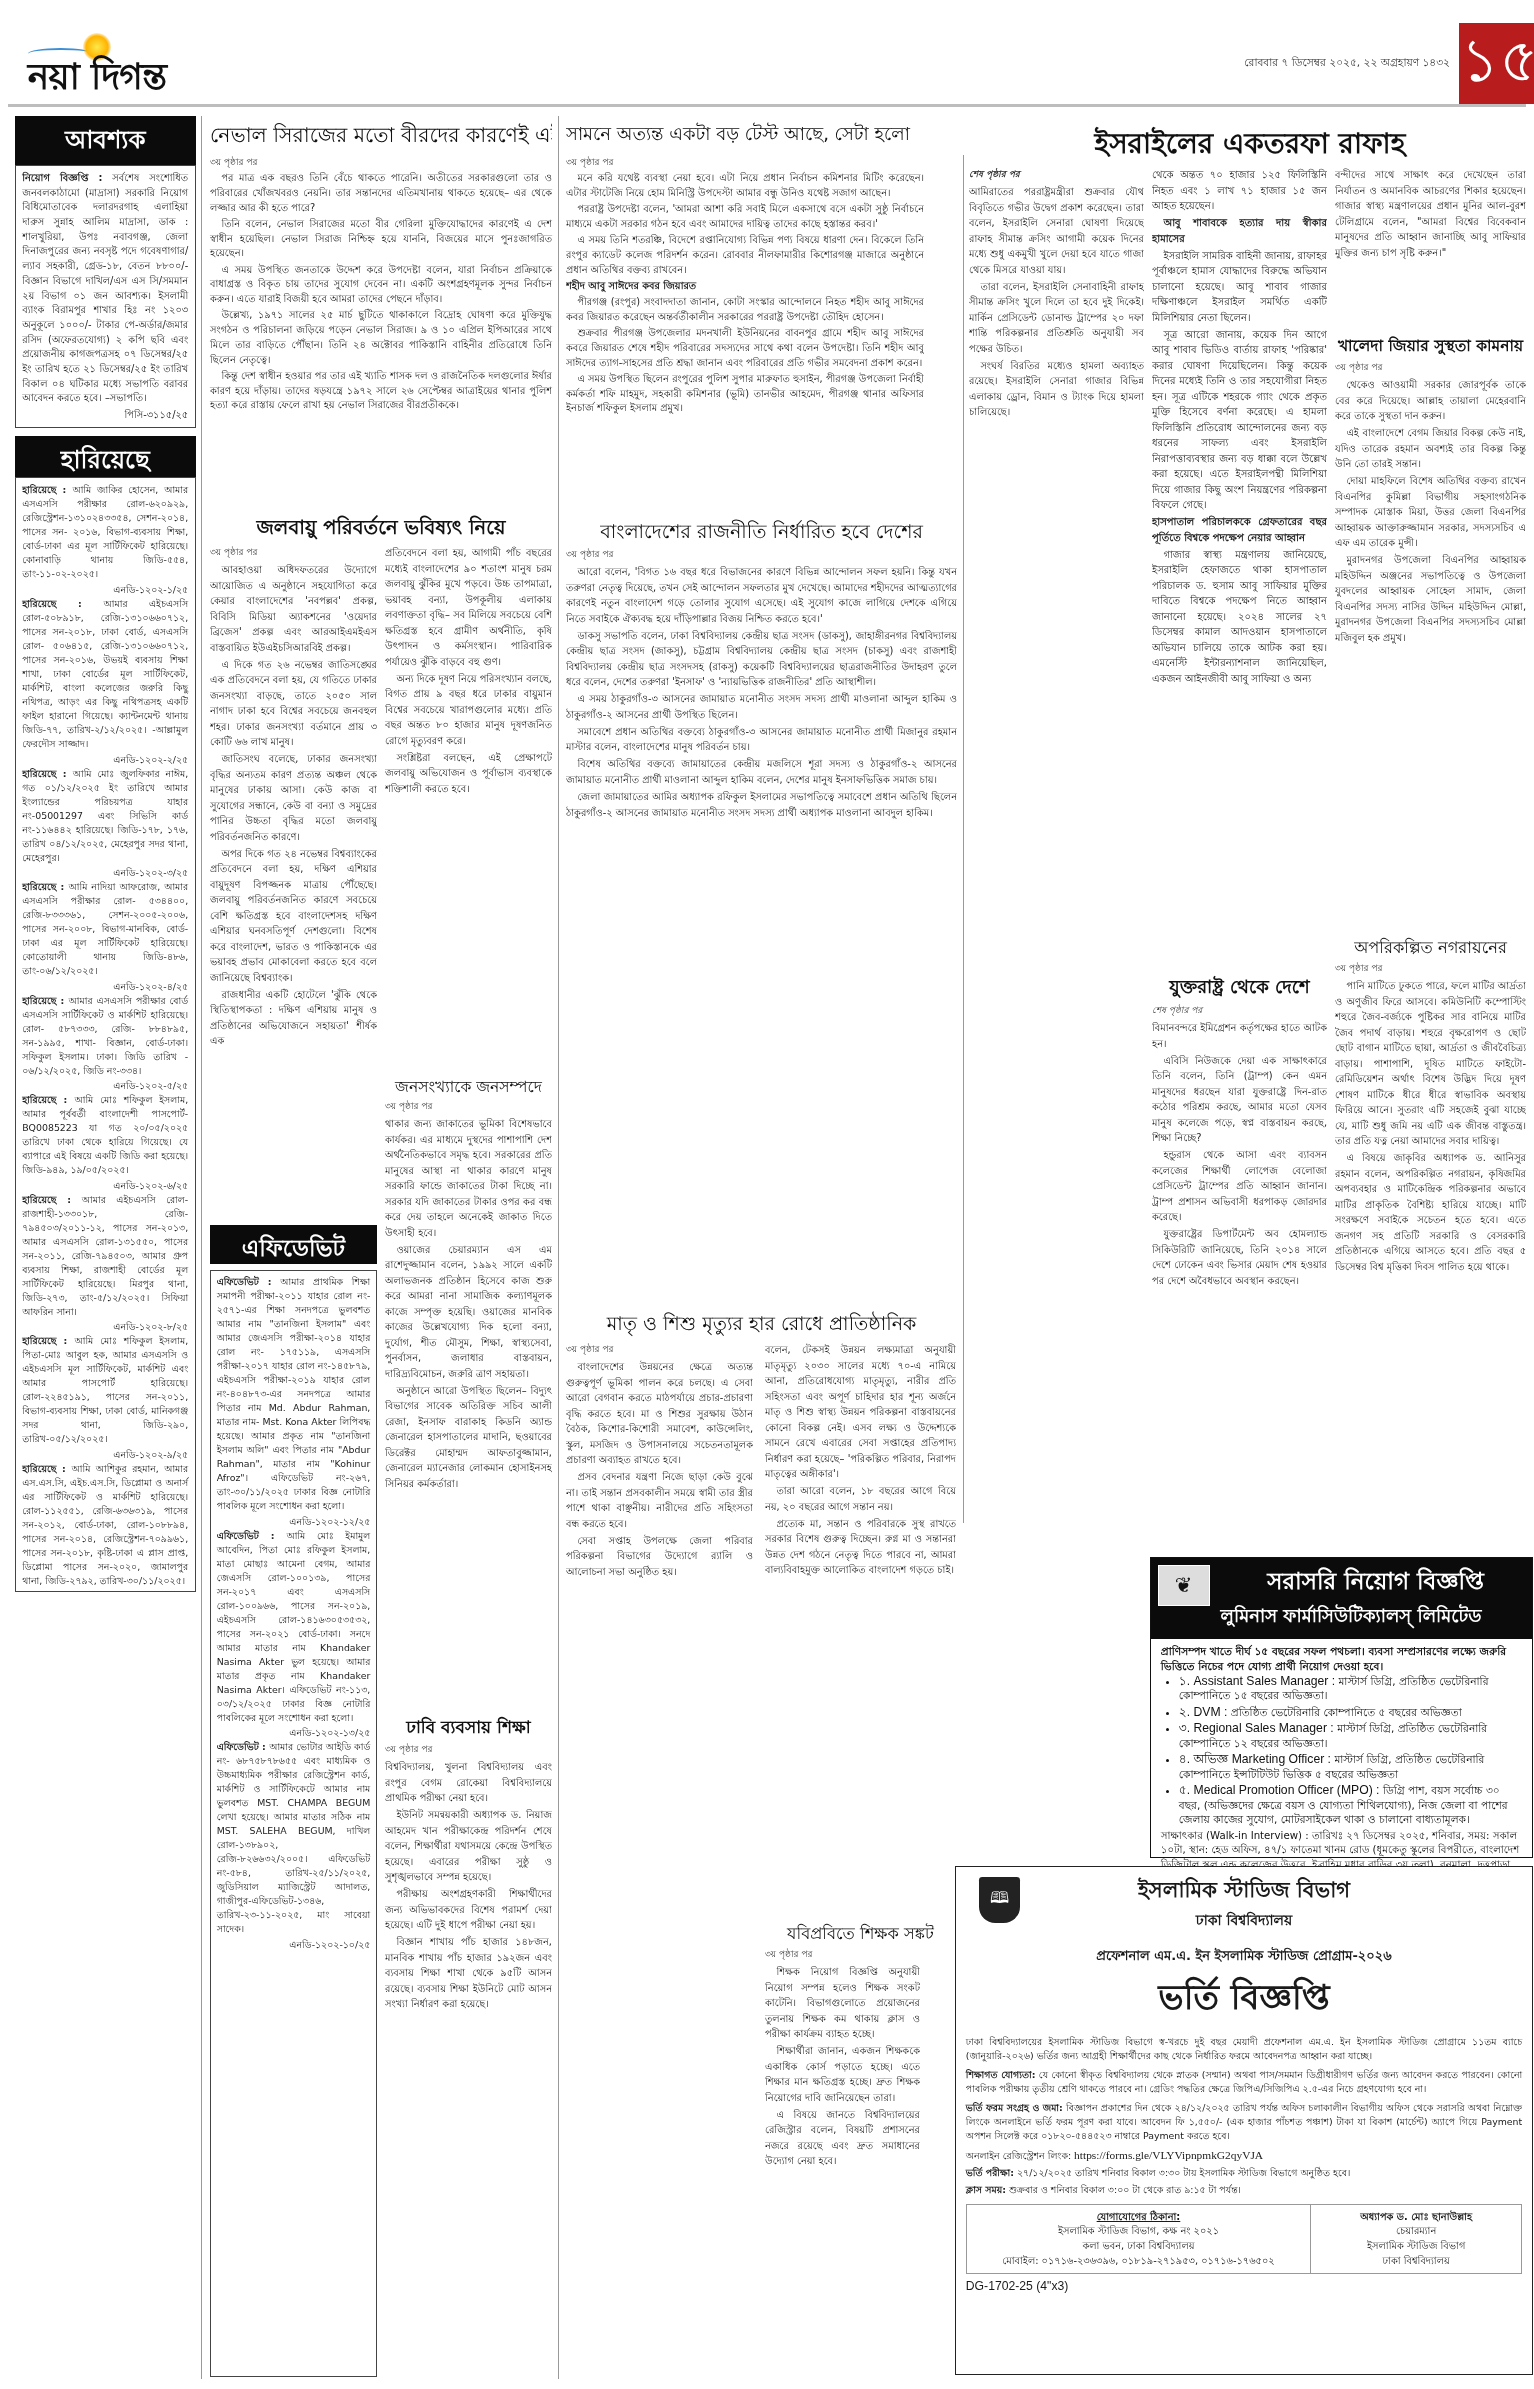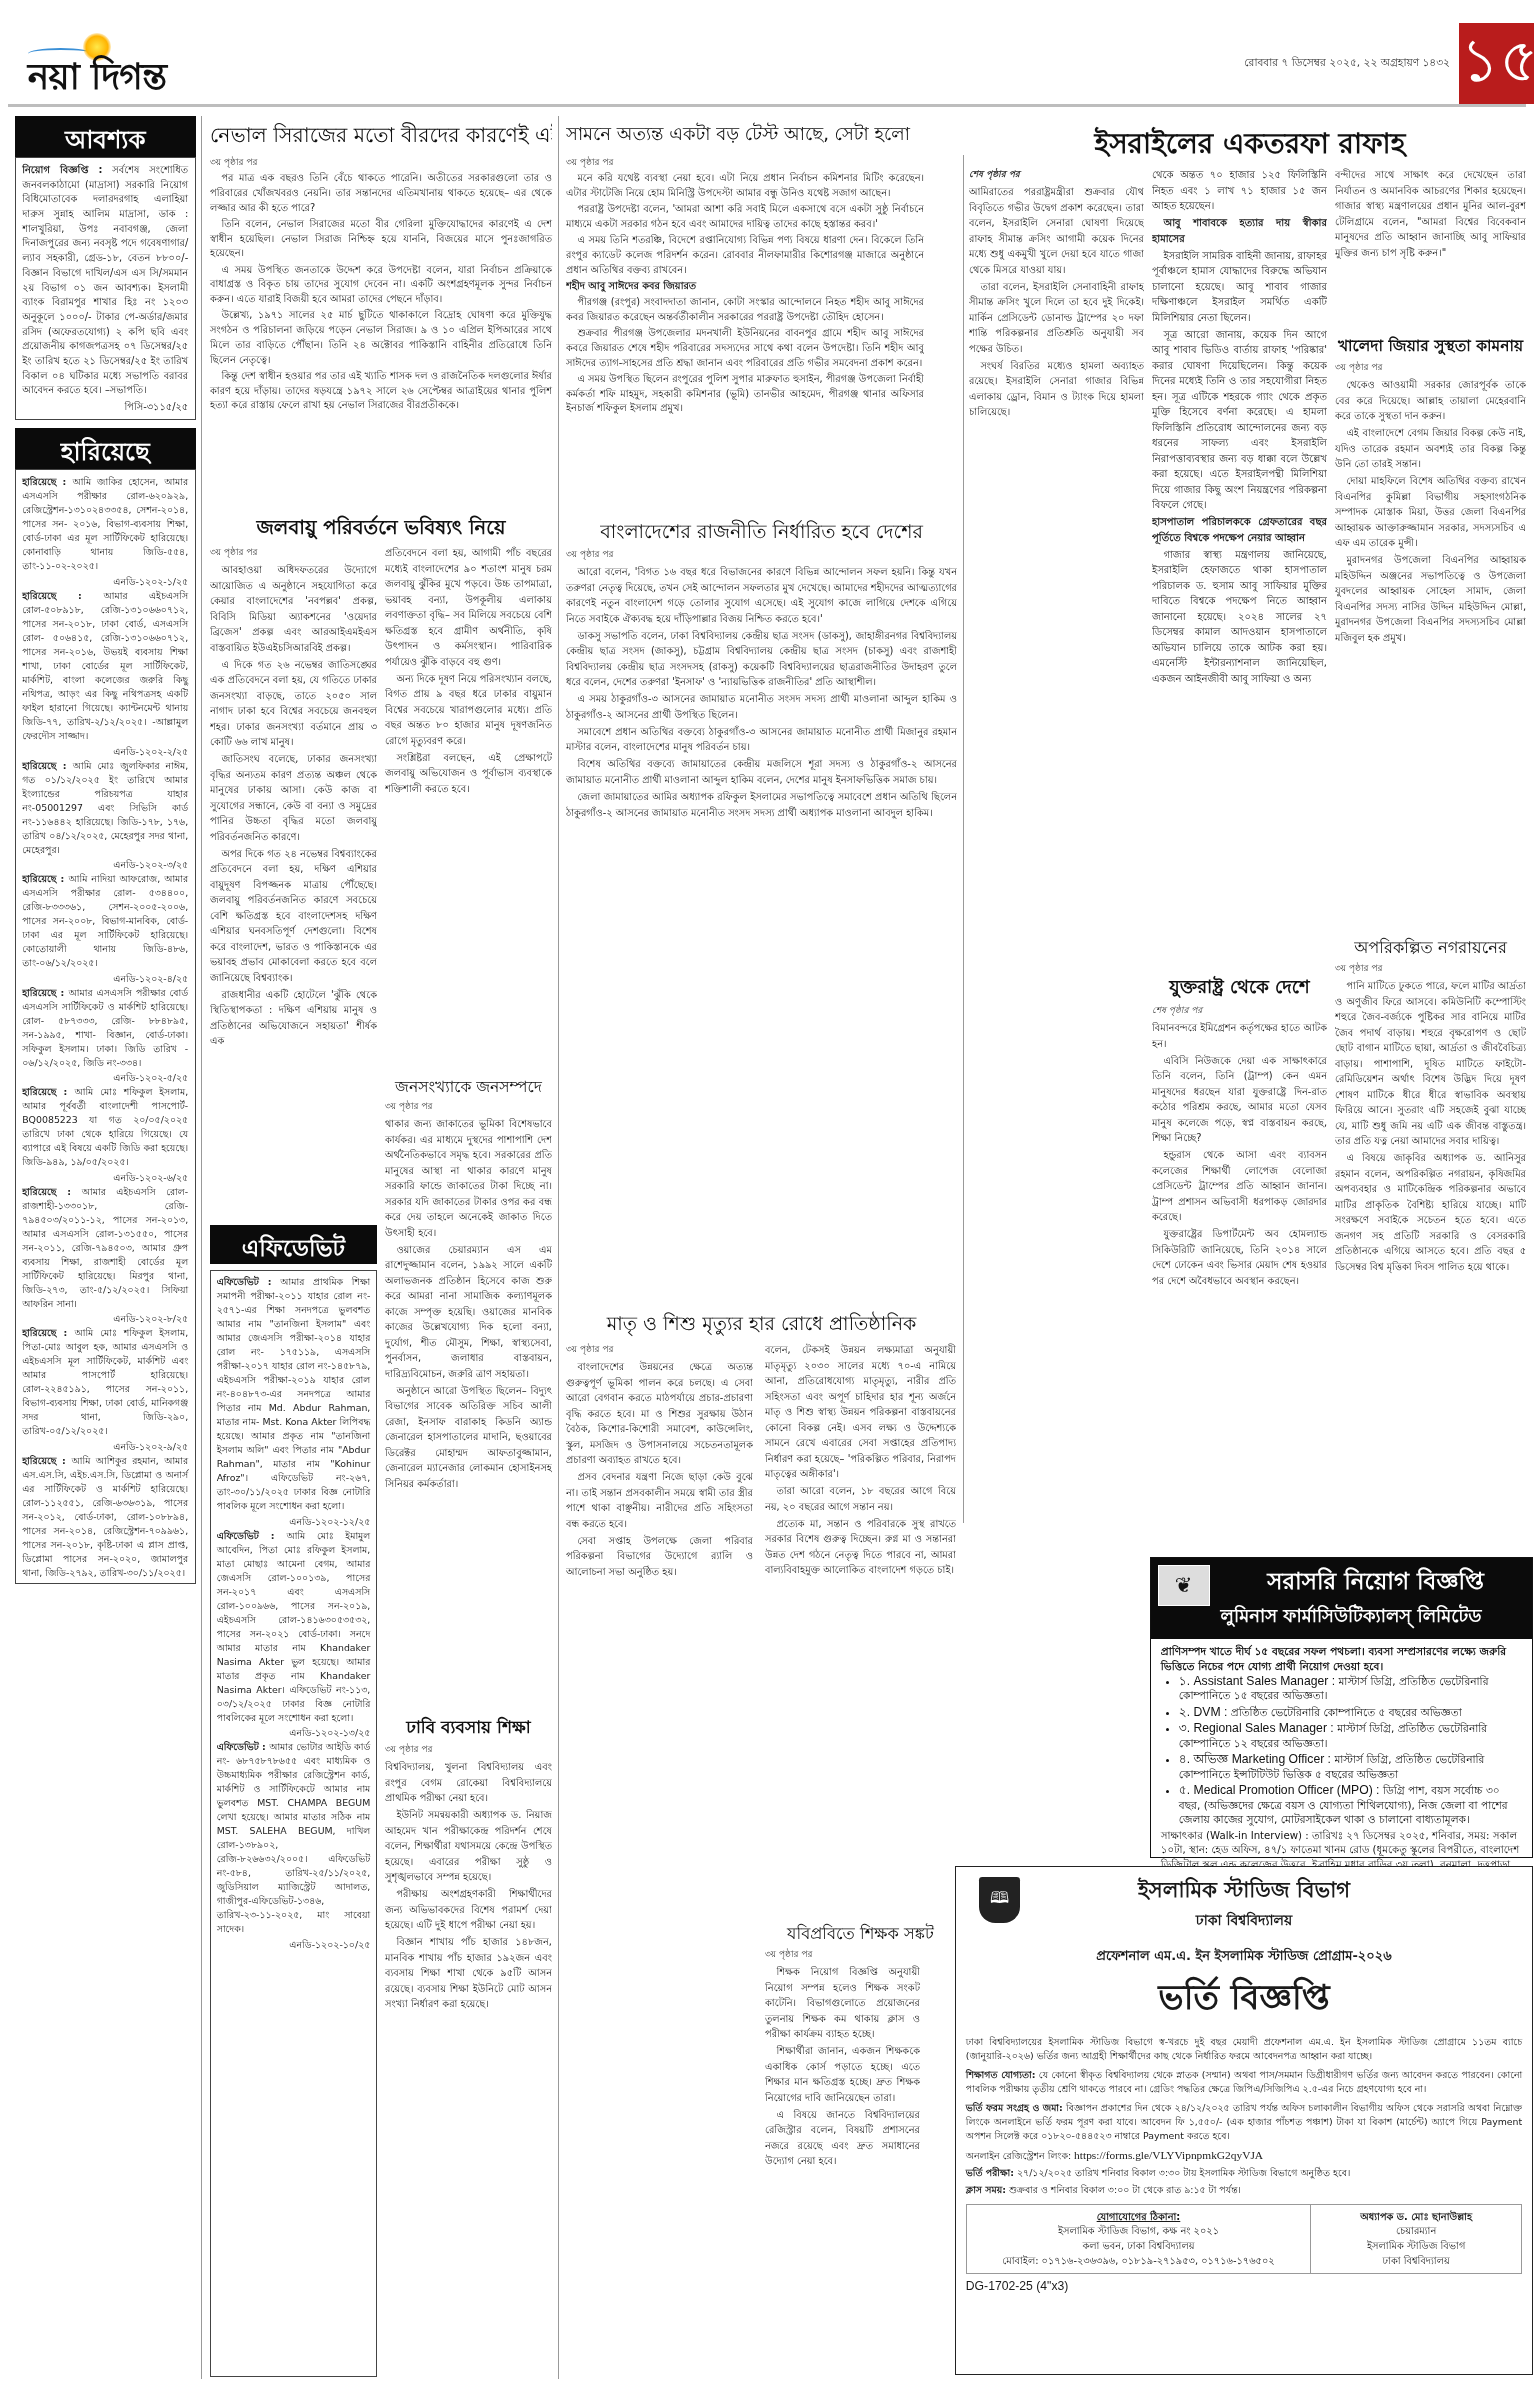--- a/index.html
+++ b/index.html
@@ -40,21 +40,21 @@
     <div class="wave"></div>
     <div class="sun"></div>
     <div class="logo-text">নয়া দিগন্ত</div>
   </div>
   <div class="abs dateline">রোববার ৭ ডিসেম্বর ২০২৫, ২২ অগ্রহায়ণ ১৪৩২</div>
   <div class="abs pagebox">১৫</div>
 </div>
 <div class="abs rule"></div>
 
 <div class="abs" style="left:14.7px;top:116px;width:181px">
-  <div class="boxhead" style="font-size:24.4px;padding:4.9px 0;height:41px">আবশ্যক</div>
+  <div class="boxhead" style="font-size:24.4px;padding:4.9px 0;height:49px">আবশ্যক</div>
   <div class="classbox col" style="position:relative;font-size:9.8px;line-height:14.7px">
     <p class="noi"><span class="bold">নিয়োগ বিজ্ঞপ্তি :</span> <span>সর্বশেষ সংশোধিত জনবলকাঠামো (মাদ্রাসা) সরকারি নিয়োগ বিধিমোতাবেক দলারদরগাহ এলাহিয়া দারুস সুন্নাহ আলিম মাদ্রাসা, ডাক : শালখুরিয়া, উপঃ নবাবগঞ্জ, জেলা দিনাজপুরের জন্য নবসৃষ্ট পদে গবেষণাগার/ল্যাব সহকারী, গ্রেড-১৮, বেতন ৮৮০০/- বিজ্ঞান বিভাগে দাখিল/এস এস সি/সমমান ২য় বিভাগ ০১ জন আবশ্যক। ইসলামী ব্যাংক বিরামপুর শাখার হিঃ নং ১২০৩ অনুকূলে ১০০০/- টাকার পে-অর্ডার/জমার রসিদ (অফেরতযোগ্য) ২ কপি ছবি এবং প্রয়োজনীয় কাগজপত্রসহ ০৭ ডিসেম্বর/২৫ ইং তারিখ হতে ২১ ডিসেম্বর/২৫ ইং তারিখ বিকাল ০৪ ঘটিকার মধ্যে সভাপতি বরাবর আবেদন করতে হবে। –সভাপতি।</span></p>
     <div style="text-align:right">পিসি-৩১১৫/২৫</div>
   </div>
 
   <div class="boxhead" style="font-size:24.4px;padding:4.9px 0;height:41px;margin-top:8.1px">হারিয়েছে</div>
   <div class="classbox col" id="lost-list" style="position:relative;font-size:9.4px;line-height:14px;height:1115px;overflow:hidden">
       <p class="noi"><span class="bold">হারিয়েছে : </span><span>আমি জাকির হোসেন, আমার এসএসসি পরীক্ষার রোল-৬২০৯২৯, রেজিস্ট্রেশন-১৩১০২৪৩৩৫৪, সেশন-২০১৪, পাসের সন- ২০১৬, বিভাগ-ব্যবসায় শিক্ষা, বোর্ড-ঢাকা এর মূল সার্টিফিকেট হারিয়েছে। কোনাবাড়ি থানায় জিডি-৫৫৪, তাং-১১-০২-২০২৫।</span></p>
       <div style="text-align: right;">এনডি-১২০২-১/২৫</div>
       <p class="noi"><span class="bold">হারিয়েছে : </span><span>আমার এইচএসসি রোল-৫০৮৯১৮, রেজি-১৩১০৬৬০৭১২, পাসের সন-২০১৮, ঢাকা বোর্ড, এসএসসি রোল- ৫০৬৪১৫, রেজি-১৩১০৬৬০৭১২, পাসের সন-২০১৬, উভয়ই ব্যবসায় শিক্ষা শাখা, ঢাকা বোর্ডের মূল সার্টিফিকেট, মার্কশিট, বাংলা কলেজের জরুরি কিছু নথিপত্র, আড়ং এর কিছু নথিপত্রসহ একটি ফাইল হারানো গিয়েছে। ক্যান্টনমেন্ট থানায় জিডি-৭৭, তারিখ-২/১২/২০২৫। -আল্লামুল ফেরদৌস সাজ্জাদ।</span></p>

